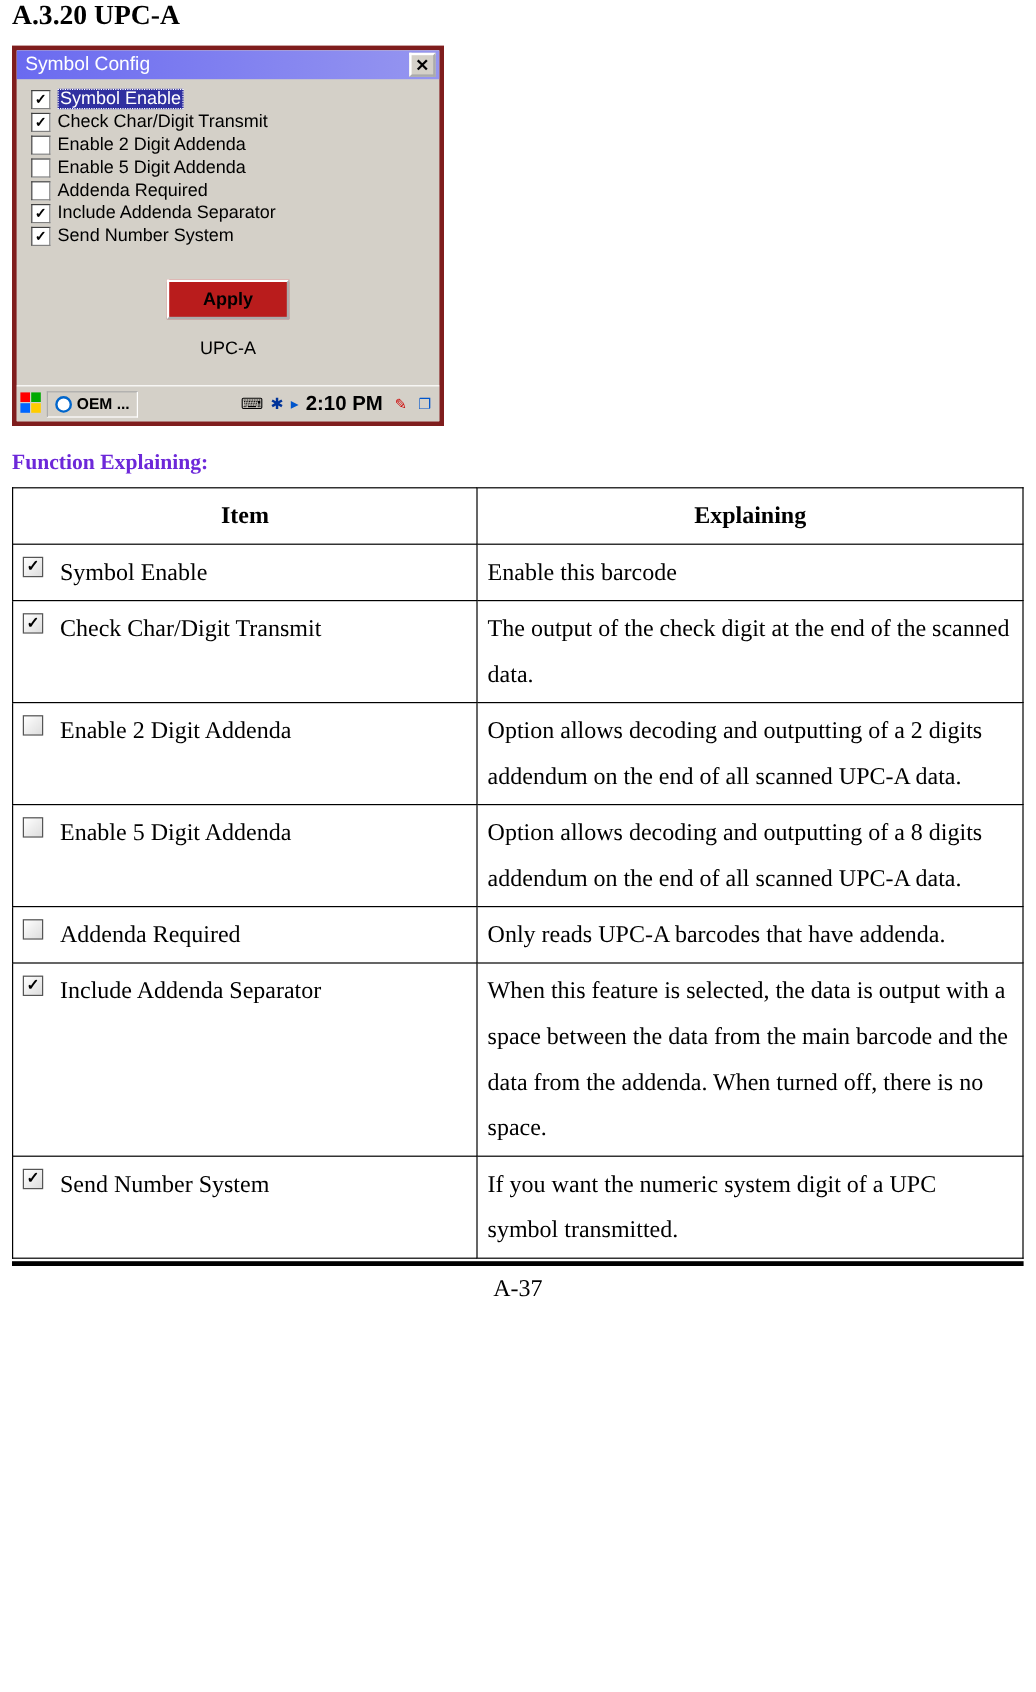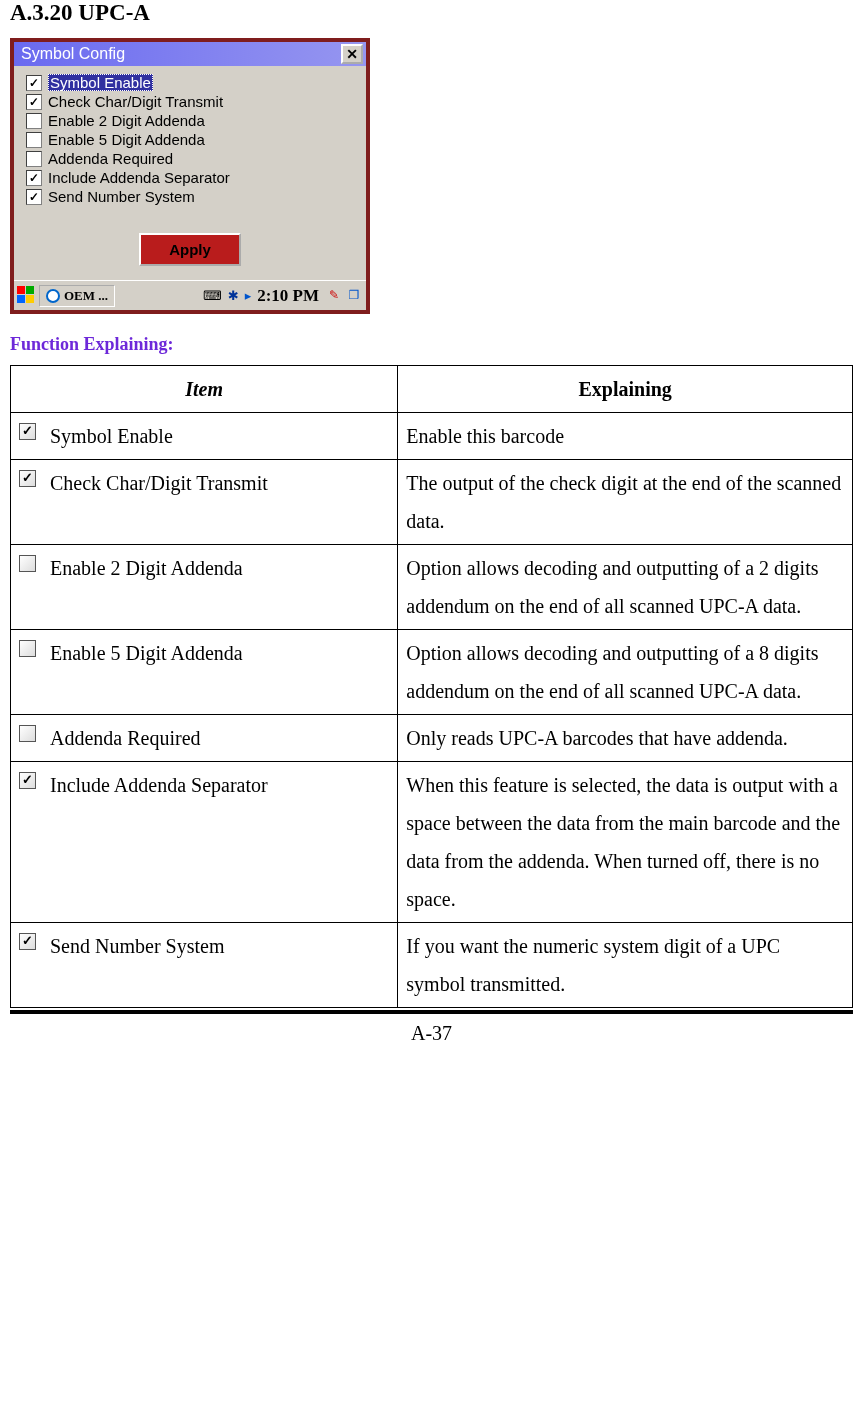--- a/index.html
+++ b/index.html
@@ -99,21 +99,21 @@
       font-family: Tahoma, sans-serif;
       font-size: 15px;
     }
     .taskbar {
       background: #d4d0c8;
       border-top: 1px solid #fff;
       display: flex;
       align-items: center;
       gap: 2px;
       padding: 2px 3px;
-      font-family: Liberation Serif, serif;
+      font-family: Liberation Sans, sans-serif;
       font-size: 13px;
       height: 30px;
     }
     .start-flag {
       width: 20px;
       height: 20px;
       display: inline-block;
       position: relative;
     }
     .flag-q { position: absolute; width: 8px; height: 8px; }
@@ -237,20 +237,21 @@
           <div class="option-row">
             <div class="wcheck">✓</div>
             <span>Include Addenda Separator</span>
           </div>
           <div class="option-row">
             <div class="wcheck">✓</div>
             <span>Send Number System</span>
           </div>
         </div>
       <button class="apply-btn">Apply</button>
+      <div class="window-status">UPC-A</div>
     </div>
     <div class="taskbar">
       <span class="start-flag">
         <span class="flag-q fr"></span>
           <span class="flag-q fg"></span>
           <span class="flag-q fb"></span>
           <span class="flag-q fy"></span>
       </span>
       <div class="task-btn">
         <span class="oem-icon"></span>
@@ -268,21 +269,21 @@
       </div>
     </div>
   </div>
 </div>
 
 <div class="func-title">Function Explaining:</div>
 
 <table class="explain">
   <thead>
     <tr>
-      <th style="width:46%;font-style:italic;">Item</th>
+      <th style="width:46%;">Item</th>
       <th>Explaining</th>
     </tr>
   </thead>
   <tbody id="table-body">
       <tr>
         <td>
           <div class="item-cell">
             <div class="doc-check">✓</div>
             <span>Symbol Enable</span>
           </div>

